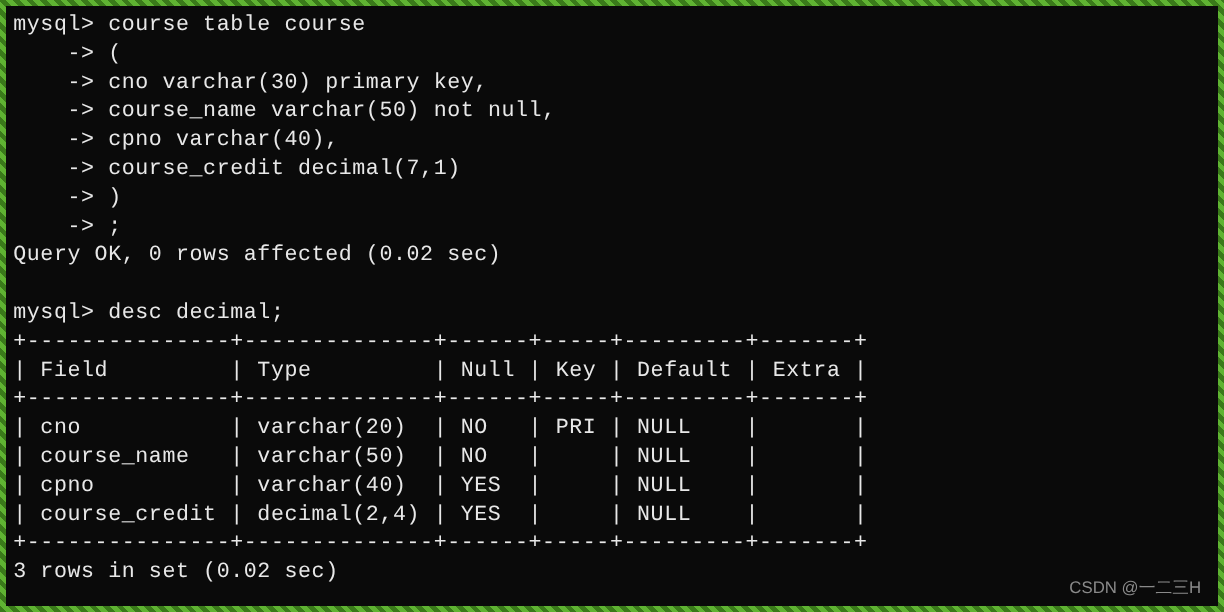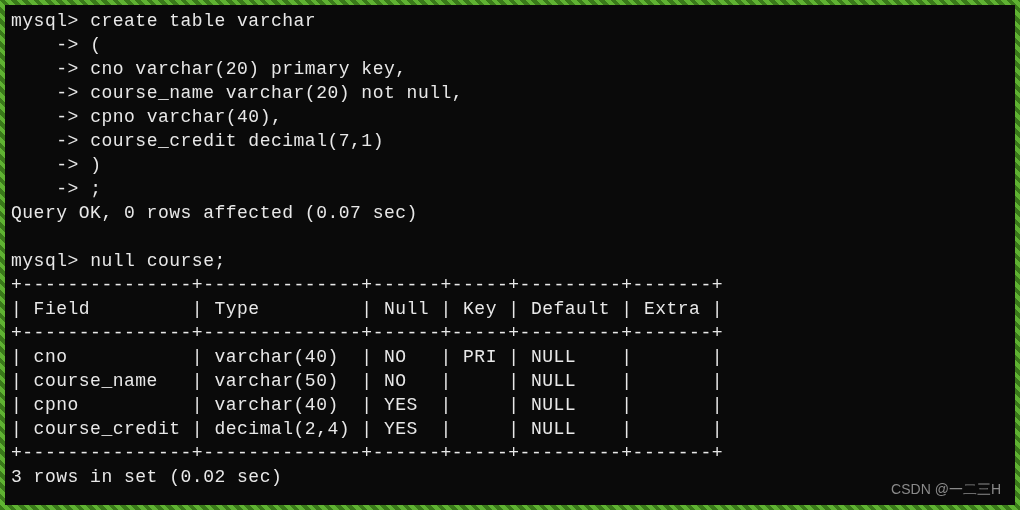--- a/index.html
+++ b/index.html
@@ -27,34 +27,34 @@
       right: 14px;
       color: #8a8a8a;
       font-size: 14px;
       font-family: Arial, sans-serif;
       letter-spacing: 0;
     }
   </style>
 </head>
 <body>
 
-<div class="terminal"><span>mysql&gt;</span> <span>create table varchar</span>
+<div class="terminal"><span>mysql&gt;</span> <span>course table course</span>
 <span>    -&gt;</span> <span>(</span>
-<span>    -&gt;</span> <span>cno varchar(20) primary key,</span>
-<span>    -&gt;</span> <span>course_name varchar(20) not null,</span>
+<span>    -&gt;</span> <span>cno varchar(30) primary key,</span>
+<span>    -&gt;</span> <span>course_name varchar(50) not null,</span>
 <span>    -&gt;</span> <span>cpno varchar(40),</span>
 <span>    -&gt;</span> <span>course_credit decimal(7,1)</span>
 <span>    -&gt;</span> <span>)</span>
 <span>    -&gt;</span> <span>;</span>
-<span>Query OK, 0 rows affected (0.07 sec)</span>
+<span>Query OK, 0 rows affected (0.02 sec)</span>
 
-<span>mysql&gt;</span> <span>null course;</span>
+<span>mysql&gt;</span> <span>desc decimal;</span>
 <span>+---------------+--------------+------+-----+---------+-------+</span>
 <span>| Field         | Type         | Null | Key | Default | Extra |</span>
 <span>+---------------+--------------+------+-----+---------+-------+</span>
-<span>| cno           | varchar(40)  | NO   | PRI | NULL    |       |</span>
+<span>| cno           | varchar(20)  | NO   | PRI | NULL    |       |</span>
 <span>| course_name   | varchar(50)  | NO   |     | NULL    |       |</span>
 <span>| cpno          | varchar(40)  | YES  |     | NULL    |       |</span>
 <span>| course_credit | decimal(2,4) | YES  |     | NULL    |       |</span>
 <span>+---------------+--------------+------+-----+---------+-------+</span>
 <span>3 rows in set (0.02 sec)</span></div>
 
 <div class="watermark">CSDN @一二三H</div>
 
 </body></html>

